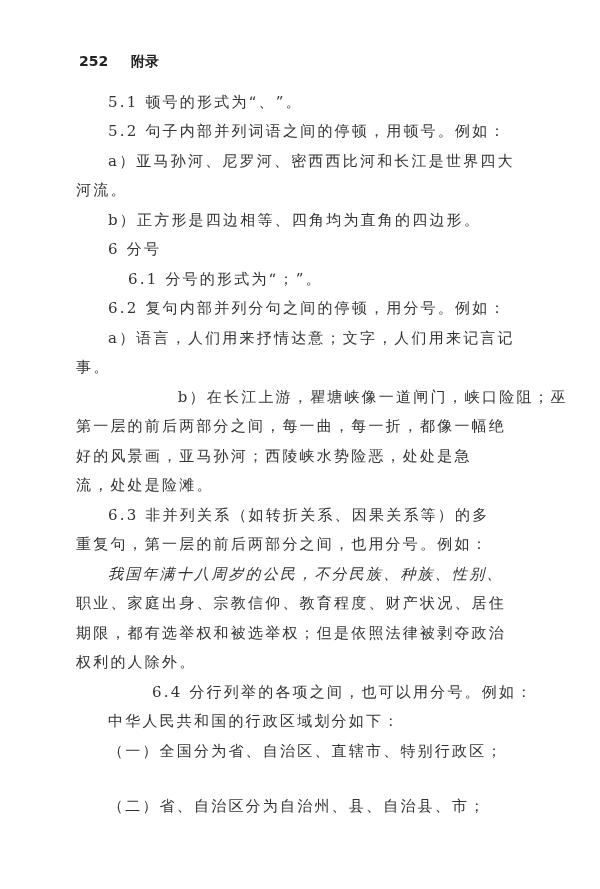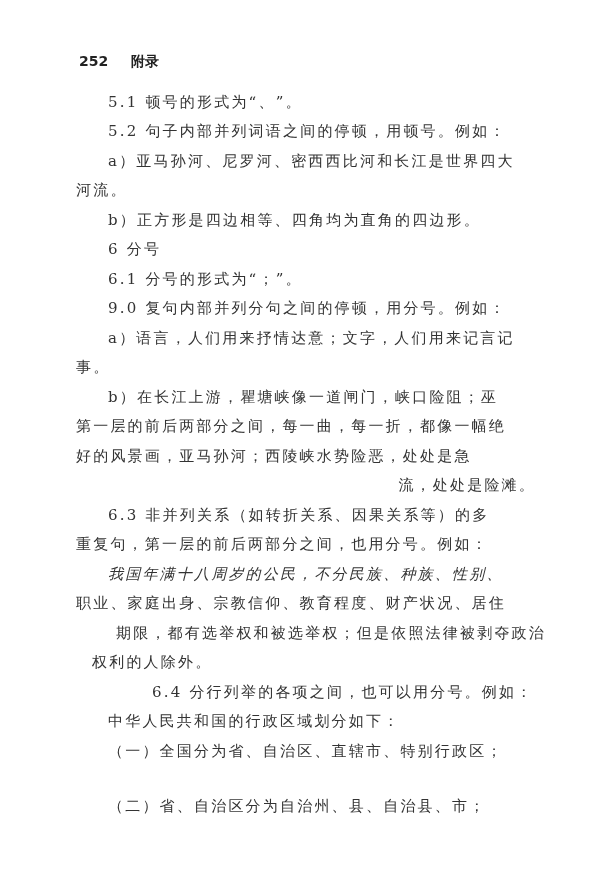--- a/index.html
+++ b/index.html
@@ -31,32 +31,32 @@
   <div class="running-head">
     <span class="num">252</span><span>附录</span>
   </div>
   <div id="body-text">
       <div class="line indent" style="top: 84px;">5.1  顿号的形式为“、”。</div>
       <div class="line indent" style="top: 113px;">5.2  句子内部并列词语之间的停顿，用顿号。例如：</div>
       <div class="line indent" style="top: 143px;">a）亚马孙河、尼罗河、密西西比河和长江是世界四大</div>
       <div class="line" style="top: 172px;">河流。</div>
       <div class="line indent" style="top: 202px;">b）正方形是四边相等、四角均为直角的四边形。</div>
       <div class="line indent" style="top: 231px;">6  分号</div>
-      <div class="line indent" style="top: 261px;">6.1  分号的形式为“；”。</div>
-      <div class="line indent" style="top: 290px;">9.0  复句内部并列分句之间的停顿，用分号。例如：</div>
+      <div class="line indent" style="top: 261px; margin-left: 20px;">6.1  分号的形式为“；”。</div>
+      <div class="line indent" style="top: 290px;">6.2  复句内部并列分句之间的停顿，用分号。例如：</div>
       <div class="line indent" style="top: 320px;">a）语言，人们用来抒情达意；文字，人们用来记言记</div>
       <div class="line" style="top: 349px;">事。</div>
-      <div class="line indent" style="top: 379px;">b）在长江上游，瞿塘峡像一道闸门，峡口险阻；巫</div>
+      <div class="line indent" style="top: 379px; text-align: right;">b）在长江上游，瞿塘峡像一道闸门，峡口险阻；巫</div>
       <div class="line" style="top: 408px;">第一层的前后两部分之间，每一曲，每一折，都像一幅绝</div>
       <div class="line" style="top: 438px;">好的风景画，亚马孙河；西陵峡水势险恶，处处是急</div>
-      <div class="line" style="top: 467px; text-align: right;">流，处处是险滩。</div>
+      <div class="line" style="top: 467px;">流，处处是险滩。</div>
       <div class="line indent" style="top: 497px;">6.3  非并列关系（如转折关系、因果关系等）的多</div>
       <div class="line" style="top: 526px;">重复句，第一层的前后两部分之间，也用分号。例如：</div>
       <div class="line indent" style="top: 556px; font-style: italic;">我国年满十八周岁的公民，不分民族、种族、性别、</div>
       <div class="line" style="top: 585px;">职业、家庭出身、宗教信仰、教育程度、财产状况、居住</div>
-      <div class="line" style="top: 615px; margin-left: 40px;">期限，都有选举权和被选举权；但是依照法律被剥夺政治</div>
-      <div class="line" style="top: 644px; margin-left: 16px;">权利的人除外。</div>
+      <div class="line" style="top: 615px;">期限，都有选举权和被选举权；但是依照法律被剥夺政治</div>
+      <div class="line" style="top: 644px;">权利的人除外。</div>
       <div class="line indent" style="top: 674px; margin-left: 44px;">6.4  分行列举的各项之间，也可以用分号。例如：</div>
       <div class="line indent" style="top: 703px;">中华人民共和国的行政区域划分如下：</div>
       <div class="line indent" style="top: 733px;">（一）全国分为省、自治区、直辖市、特别行政区；</div>
       <div class="line indent" style="top: 762px; margin-top: 26px;">（二）省、自治区分为自治州、县、自治县、市；</div>
     </div>
 </div>
 
 </body></html>

